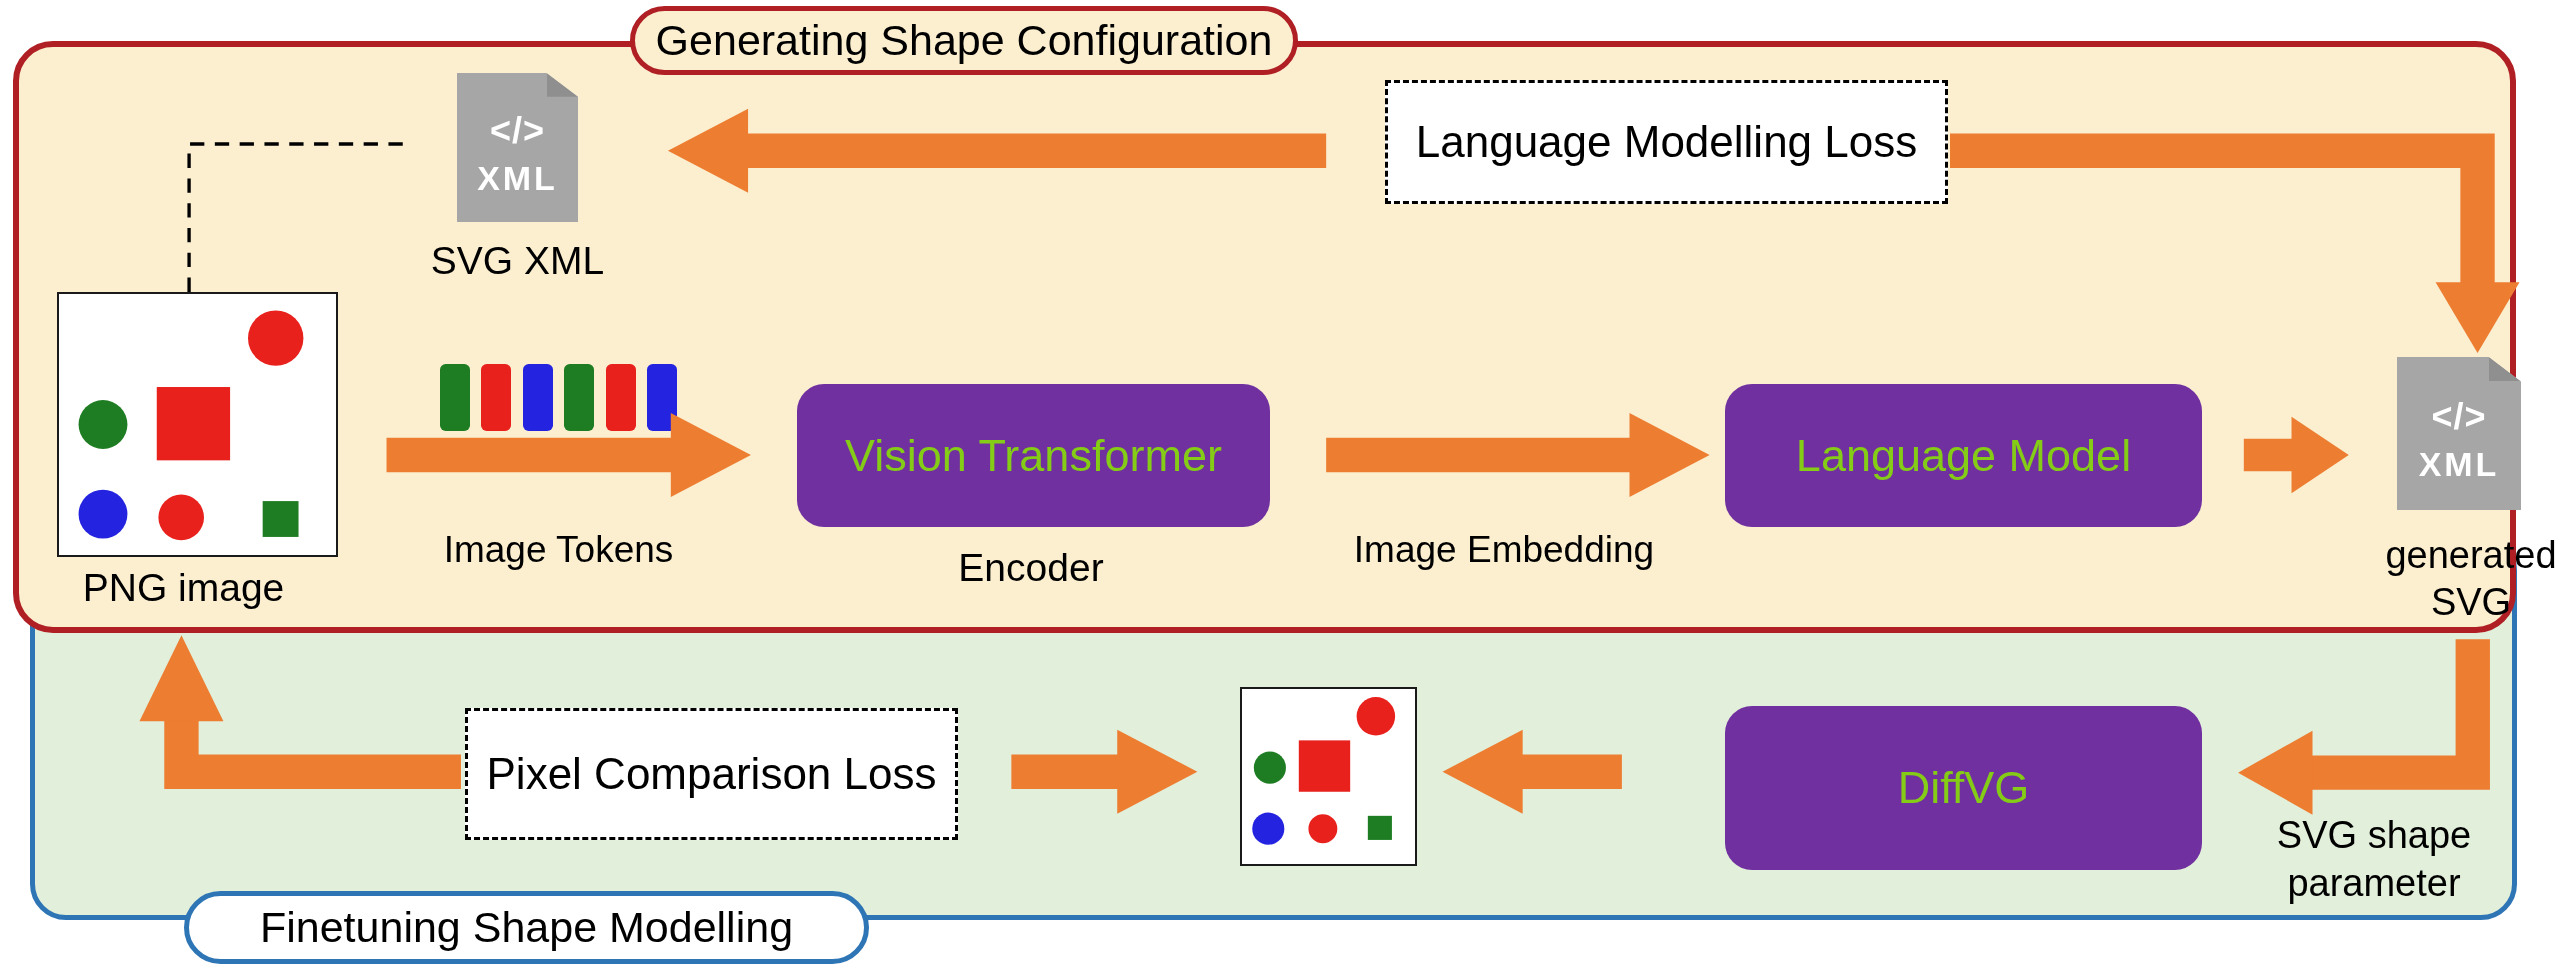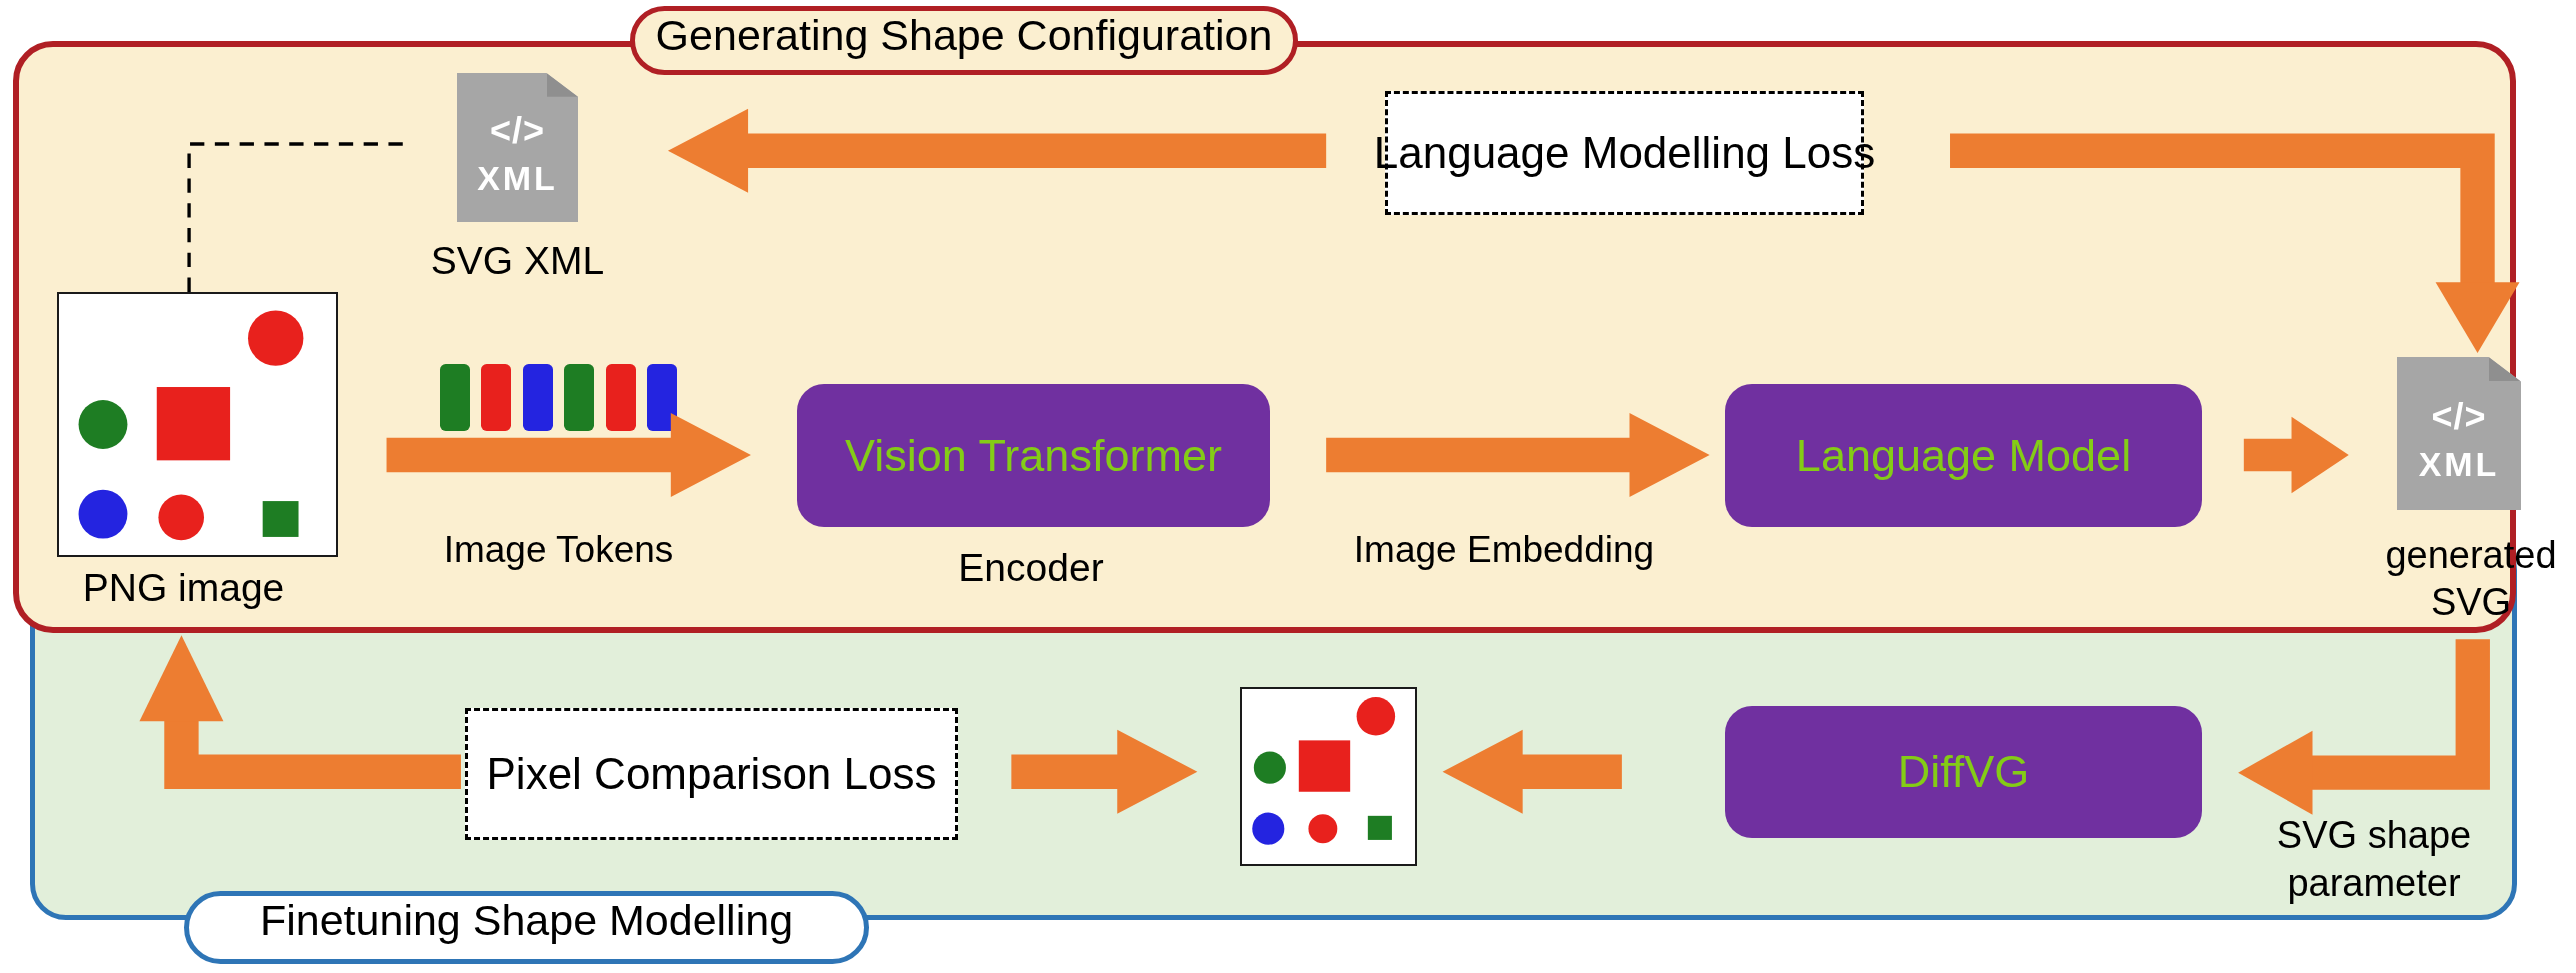--- a/index.html
+++ b/index.html
@@ -17,21 +17,21 @@
     left: 30px; top: 534px; width: 2487px; height: 386px;
     background: var(--light_green); border: 5.7px solid var(--blue);
     border-radius: 36px; z-index: 1;
   }
   #region-generating {
     left: 13.4px; top: 41px; width: 2503px; height: 592px;
     background: var(--cream); border: 6.7px solid var(--dark_red);
     border-radius: 40px; z-index: 2;
   }
   .region-title {
-    z-index: 4; display: flex; align-items: flex-start; justify-content: center;
+    z-index: 4; display: flex; align-items: center; justify-content: center;
     font-size: 43px; border-radius: 38px; white-space: nowrap;
   }
   #title-generating {
     left: 630px; top: 5.7px; width: 668px; height: 69px;
     background: var(--cream); border: 5.7px solid var(--dark_red);
   }
   #title-finetuning {
     left: 184px; top: 891px; width: 685px; height: 73px;
     background: #ffffff; border: 5.7px solid var(--blue);
   }
@@ -49,35 +49,35 @@
   }
   .caption { z-index: 3; text-align: center; font-size: 39px; }
   .caption-sm { z-index: 3; text-align: center; font-size: 37px; margin-top: 46px; }
 
   
   #png-box { left: 57px; top: 292px; width: 281px; height: 265px;
     background: #fff; border: 2.9px solid #1a1a1a; z-index: 3; }
   #png-label { left: 24px; top: 566px; width: 319px; }
   #svgxml-icon { left: 457px; top: 73px; width: 121px; height: 149px; z-index: 3; }
   #svgxml-label { left: 398px; top: 239px; width: 239px; }
-  #lml-box { left: 1385px; top: 91px; width: 479px; height: 124px; }
+  #lml-box { left: 1385px; top: 80px; width: 563px; height: 124px; }
   #tokens { left: 440px; top: 364px; height: 67px; display: flex; gap: 11.4px; z-index: 3; }
   .token { width: 30px; height: 67px; border-radius: 5.7px; }
   #tokens-label { left: 425px; top: 483px; width: 267px; }
   #vt-box { left: 797px; top: 384px; width: 473px; height: 143px; }
   #encoder-label { left: 888px; top: 546px; width: 286px; }
   #emb-label { left: 1313px; top: 483px; width: 382px; }
   #lm-box { left: 1725px; top: 384px; width: 477px; height: 143px; }
   #gen-icon { left: 2397px; top: 357px; width: 124px; height: 153px; z-index: 3; }
   #gen-label { left: 2330px; top: 532px; width: 282px; line-height: 47px; font-size: 38px; }
   #pcl-box { left: 465px; top: 708px; width: 493px; height: 132px; }
   #rendered-box { left: 1240px; top: 687px; width: 177px; height: 179px;
     background: #fff; border: 2.9px solid #1a1a1a; z-index: 3; }
   #rendered-label { left: 1174px; top: 881px; width: 309px; }
-  #diffvg-box { left: 1725px; top: 706px; width: 477px; height: 132px; }
+  #diffvg-box { left: 1725px; top: 706px; width: 477px; height: 164px; }
   #ssp-label { left: 2231px; top: 811px; width: 286px; line-height: 48px; font-size: 38px; }
 
   
   .file-icon {
     background: var(--icon_gray);
     clip-path: polygon(0 0, 74% 0, 100% 16%, 100% 100%, 0 100%);
     display: flex; flex-direction: column; align-items: center; justify-content: center;
     gap: 7.6px; padding-top: 13.4px; color: #fff;
   }
   .file-fold {

